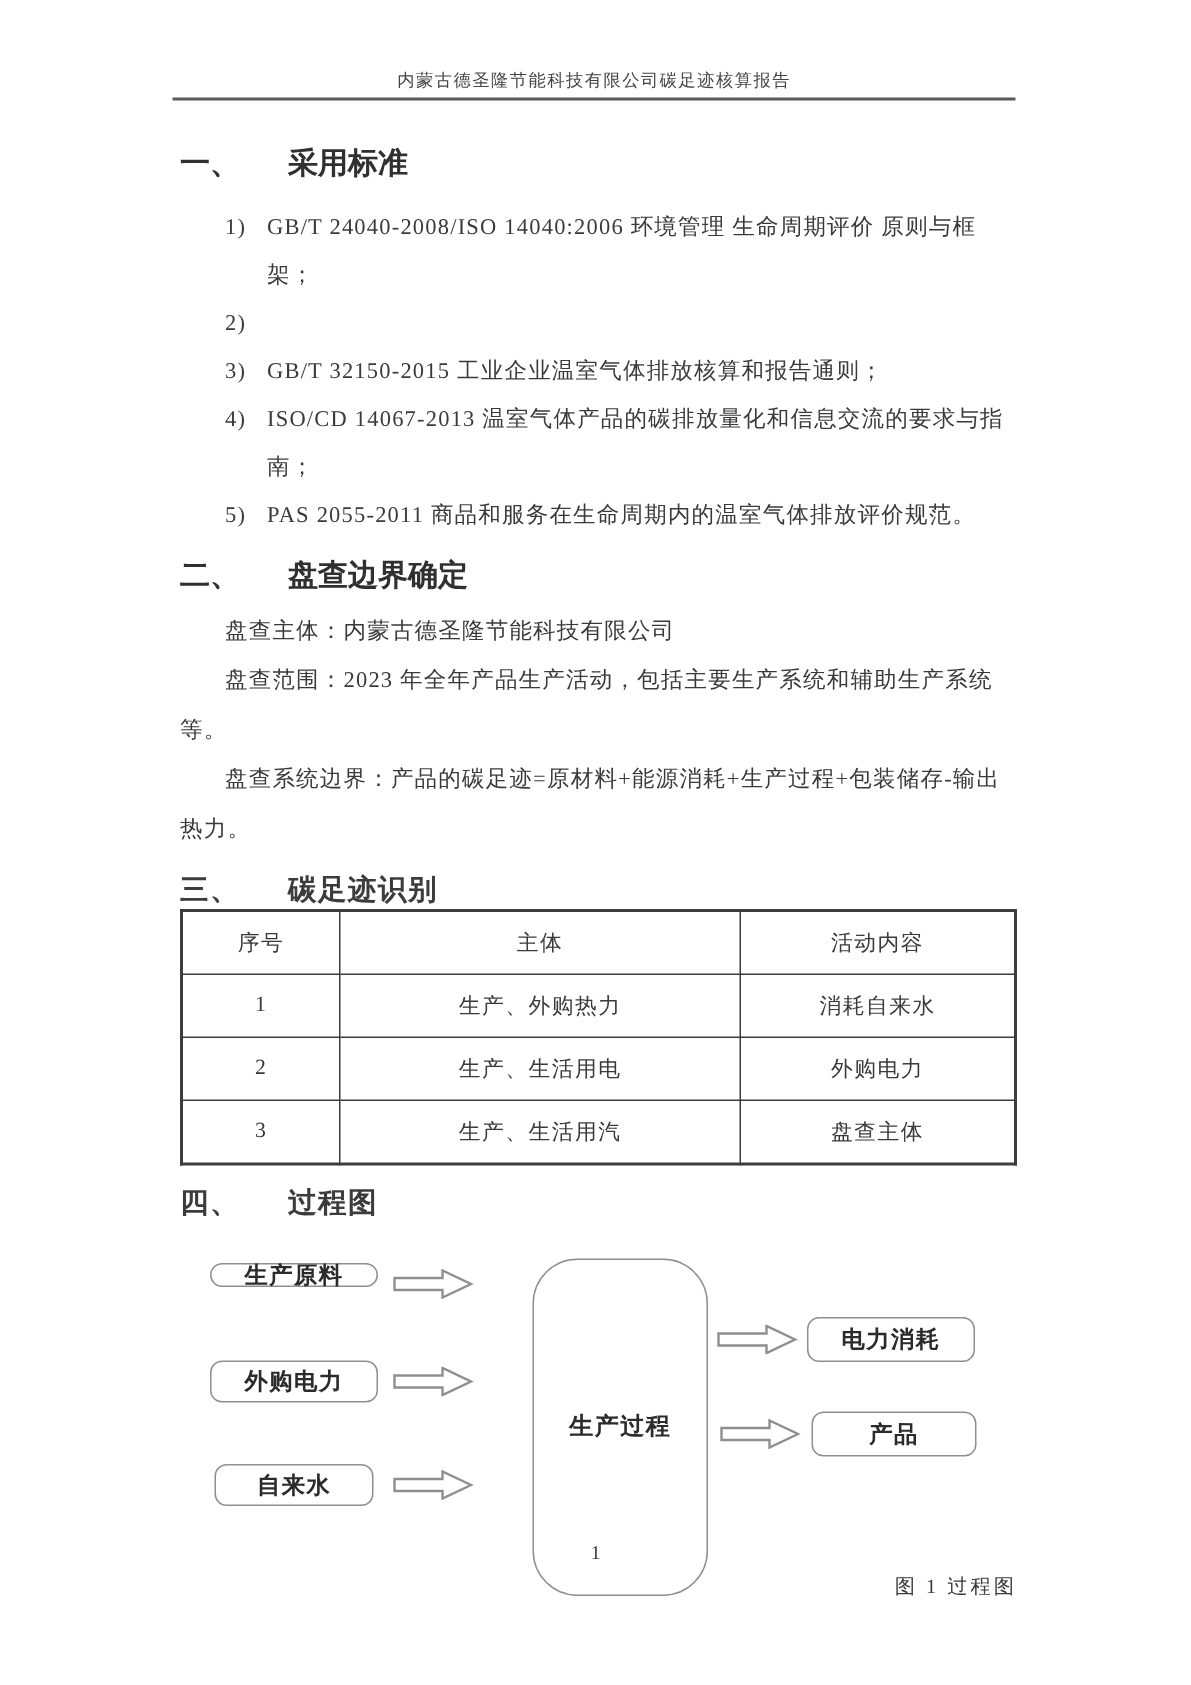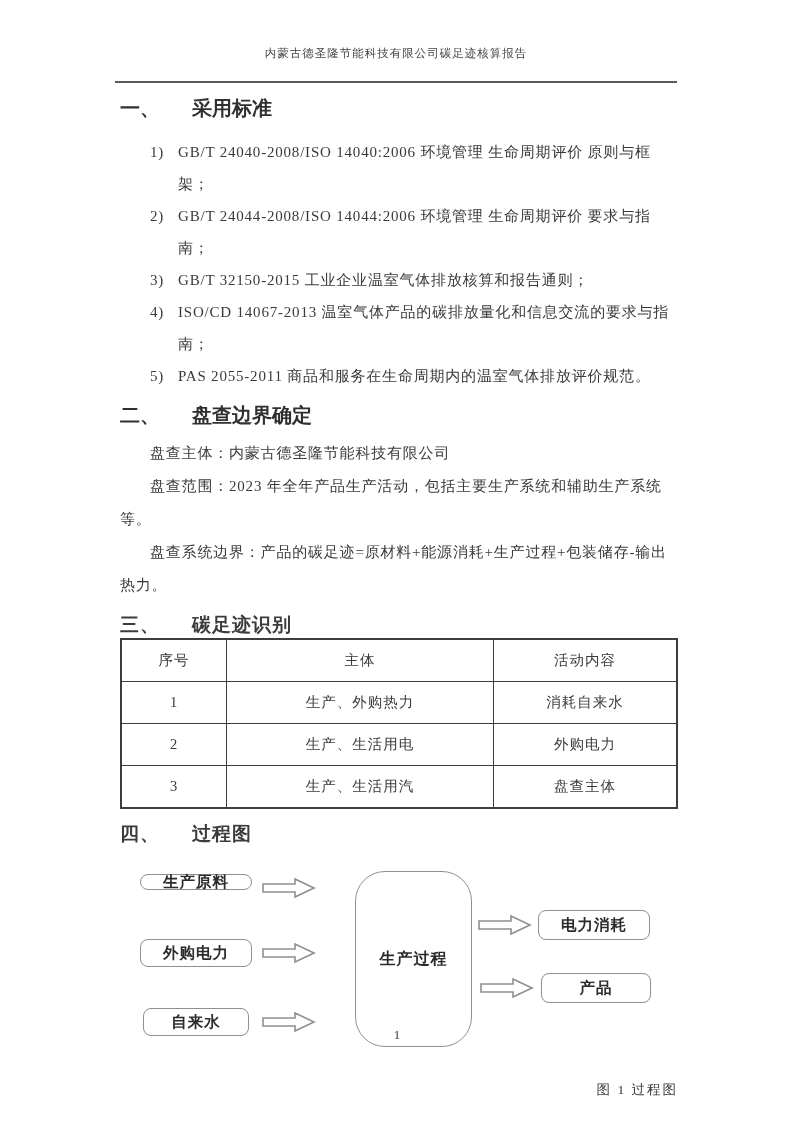--- a/index.html
+++ b/index.html
@@ -11,21 +11,21 @@
     position: relative;
     overflow: hidden;
   }
   .page { position: absolute; inset: 0; background: #fff; }
 
   
   .doc-header {
     position: absolute; top: 46px; left: 115px; width: 562px;
     text-align: center;
     font-size: 11.5px; letter-spacing: 1px;
-    padding-bottom: 20px;
+    padding-bottom: 4px;
     border-bottom: 2px solid #5a5a5a;
     color: #444;
   }
 
   .content { position: absolute; top: 95px; left: 120px; width: 558px; }
 
   .h-sans {
     font-family: "Liberation Sans", "DejaVu Sans", sans-serif;
     font-weight: bold; font-size: 20px; color: #303030;
     display: flex; align-items: baseline;
@@ -123,21 +123,20 @@
       <span>采用标准</span>
     </div>
 
     <div class="std-list">
       <div class="std-item">
         <span class="std-marker">1)</span>
         <span class="std-text">GB/T 24040-2008/ISO 14040:2006 环境管理 生命周期评价 原则与框架；</span>
       </div>
       <div class="std-item">
         <span class="std-marker">2)</span>
-        <span class="std-text">GB/T 24044-2008/ISO 14044:2006 环境管理  生命周期评价 要求与指南；</span>
       </div>
       <div class="std-item">
         <span class="std-marker">3)</span>
         <span class="std-text">GB/T 32150-2015 工业企业温室气体排放核算和报告通则；</span>
       </div>
       <div class="std-item">
         <span class="std-marker">4)</span>
         <span class="std-text">ISO/CD 14067-2013 温室气体产品的碳排放量化和信息交流的要求与指南；</span>
       </div>
       <div class="std-item">
@@ -210,21 +209,21 @@
       <svg class="flow-arrow" style="left:142px; top:13px;" viewBox="0 0 54 20">
         <polygon points="1,6 33,6 33,1 52,10 33,19 33,14 1,14" fill="#ffffff" stroke="#8f8f8f" stroke-width="1.6"></polygon>
       </svg>
       <svg class="flow-arrow" style="left:142px; top:78px;" viewBox="0 0 54 20">
         <polygon points="1,6 33,6 33,1 52,10 33,19 33,14 1,14" fill="#ffffff" stroke="#8f8f8f" stroke-width="1.6"></polygon>
       </svg>
       <svg class="flow-arrow" style="left:142px; top:147px;" viewBox="0 0 54 20">
         <polygon points="1,6 33,6 33,1 52,10 33,19 33,14 1,14" fill="#ffffff" stroke="#8f8f8f" stroke-width="1.6"></polygon>
       </svg>
 
-      <div class="proc-box" style="left:235px; top:6px; width:117px; height:176px;">
+      <div class="proc-box" style="left:235px; top:6px; width:117px; height:225px;">
         <span>生产过程</span>
       </div>
 
       <svg class="flow-arrow" style="left:358px; top:50px;" viewBox="0 0 54 20">
         <polygon points="1,6 33,6 33,1 52,10 33,19 33,14 1,14" fill="#ffffff" stroke="#8f8f8f" stroke-width="1.6"></polygon>
       </svg>
       <svg class="flow-arrow" style="left:360px; top:113px;" viewBox="0 0 54 20">
         <polygon points="1,6 33,6 33,1 52,10 33,19 33,14 1,14" fill="#ffffff" stroke="#8f8f8f" stroke-width="1.6"></polygon>
       </svg>
 

